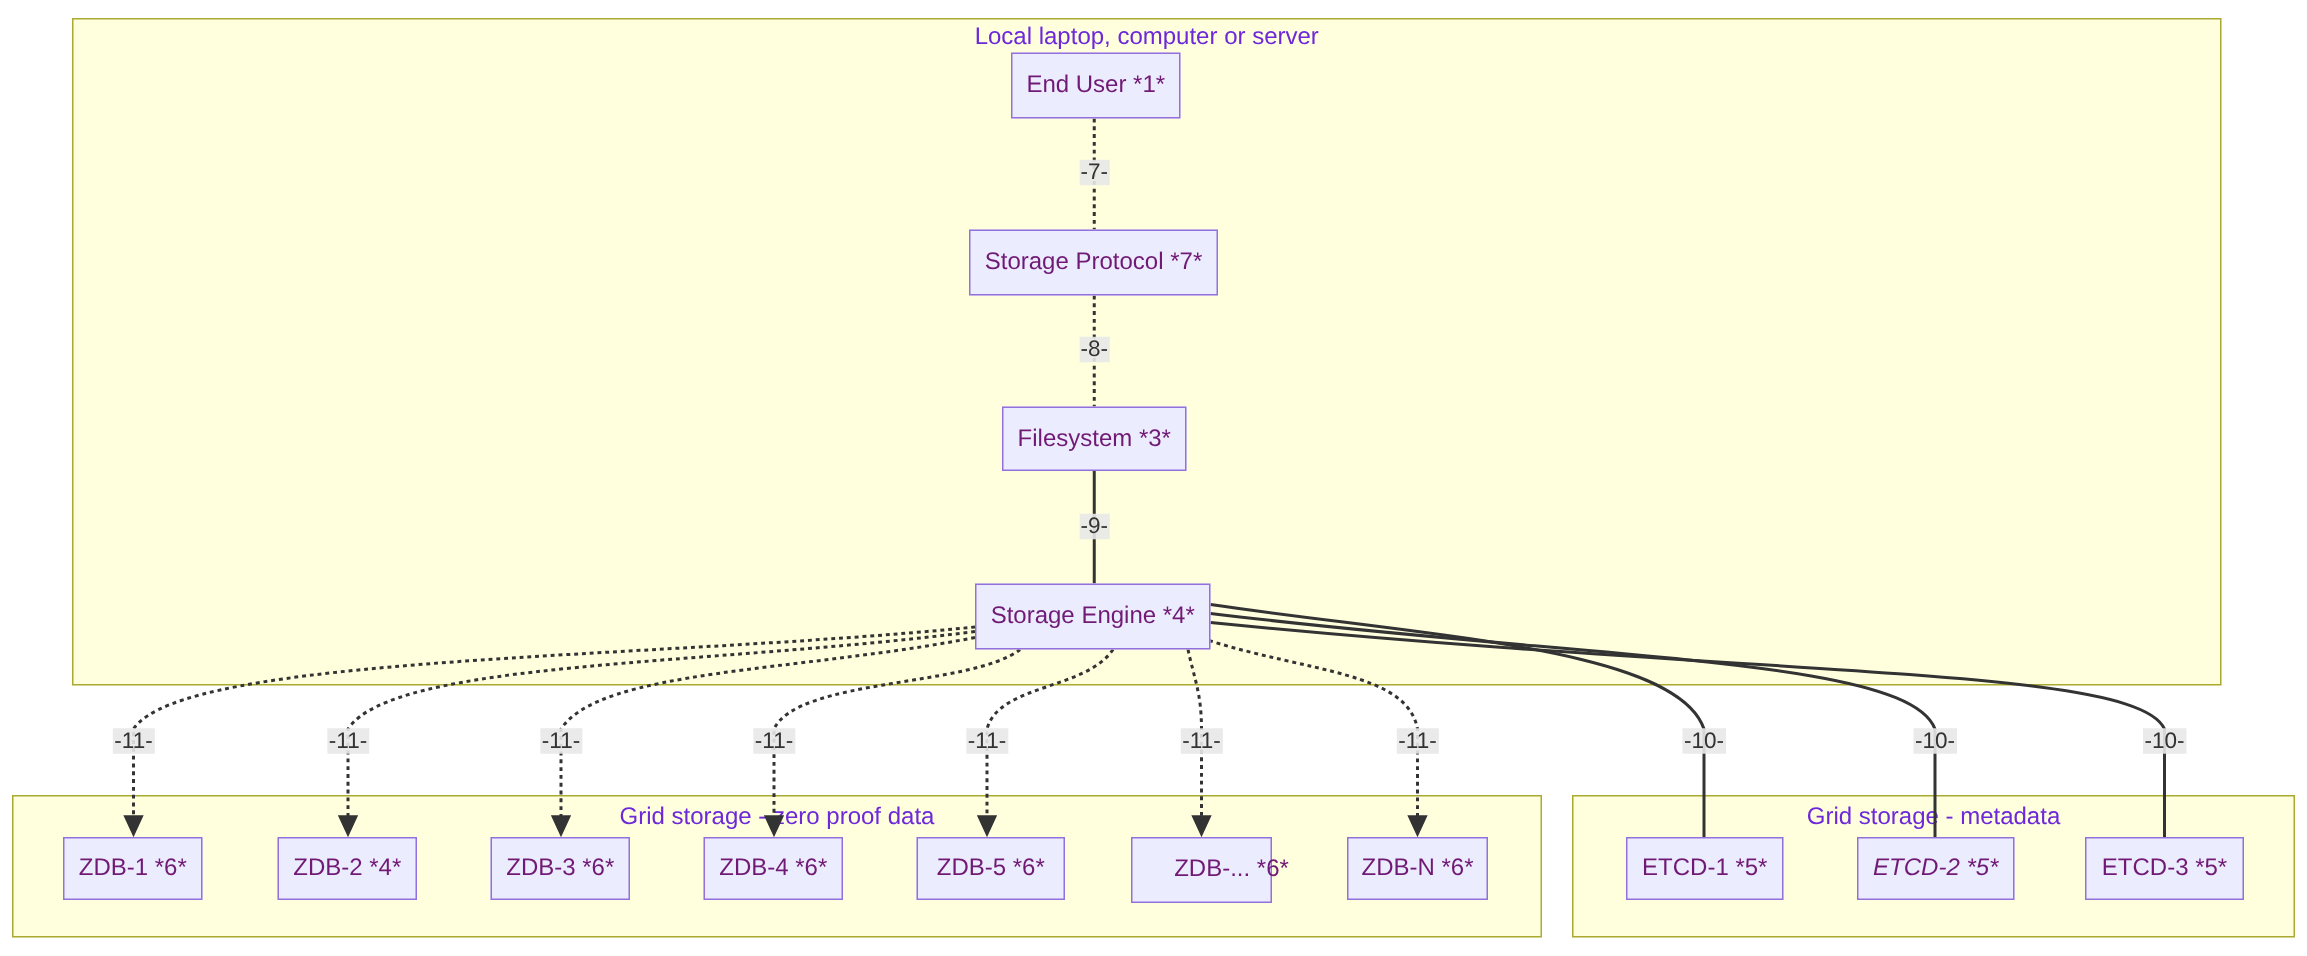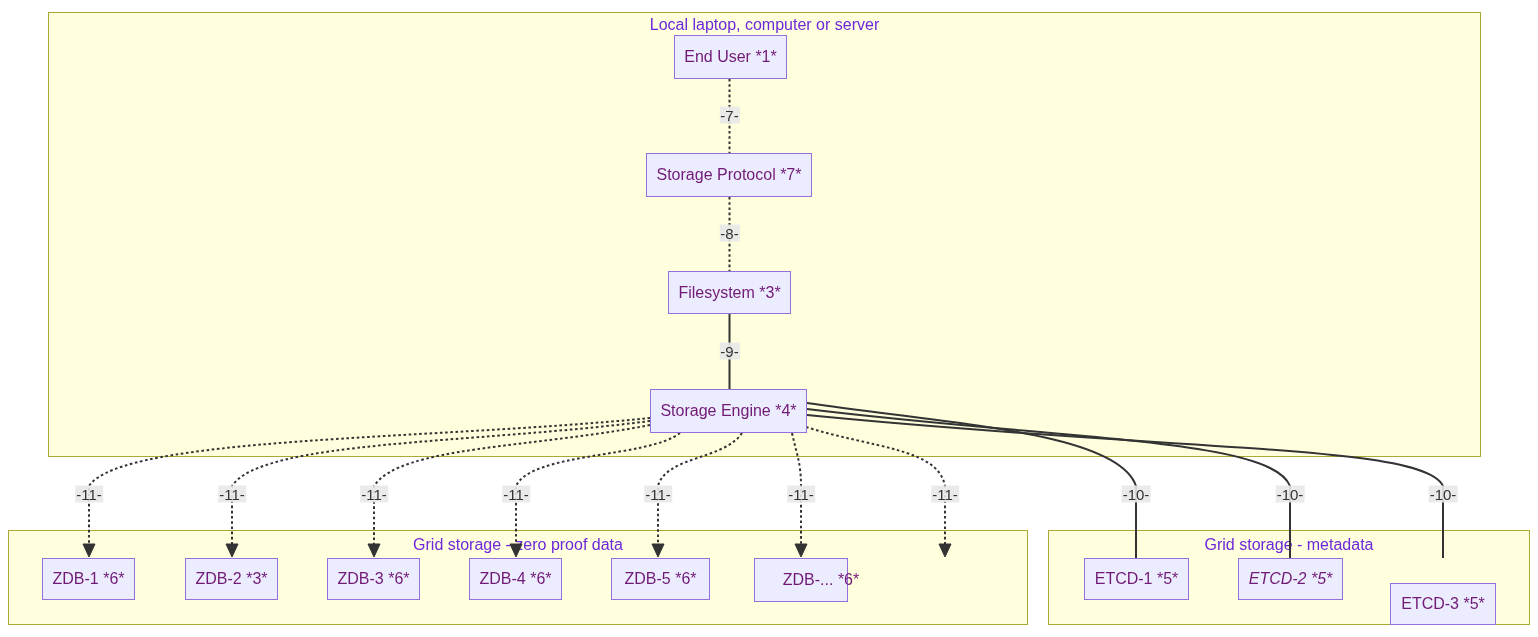--- a/index.html
+++ b/index.html
@@ -109,42 +109,45 @@
     <span>Filesystem *3*</span>
   </div>
   <div class="node" style="left:650px; top:389px; width:157px; height:44px;">
     <span>Storage Engine *4*</span>
   </div>
 
   <div class="node" style="left:42px; top:558px; width:93px; height:42px;">
     <span>ZDB-1 *6*</span>
   </div>
   <div class="node" style="left:185px; top:558px; width:93px; height:42px;">
-    <span>ZDB-2 *3*</span>
+    <span>ZDB-2 *4*</span>
   </div>
   <div class="node" style="left:327px; top:558px; width:93px; height:42px;">
     <span>ZDB-3 *6*</span>
   </div>
   <div class="node" style="left:469px; top:558px; width:93px; height:42px;">
     <span>ZDB-4 *6*</span>
   </div>
   <div class="node" style="left:611px; top:558px; width:99px; height:42px;">
     <span>ZDB-5 *6*</span>
   </div>
   <div class="node" style="left:754px; top:558px; width:94px; height:44px;padding-left:40px;">
     <span>ZDB-... *6*</span>
   </div>
+  <div class="node" style="left:898px; top:558px; width:94px; height:42px;">
+    <span>ZDB-N *6*</span>
+  </div>
 
   <div class="node" style="left:1084px; top:558px; width:105px; height:42px;">
     <span>ETCD-1 *5*</span>
   </div>
   <div class="node" style="left:1238px; top:558px; width:105px; height:42px;font-style:italic;">
     <span>ETCD-2 *5*</span>
   </div>
-  <div class="node" style="left:1390px; top:558px; width:106px; height:42px;margin-top:25px;">
+  <div class="node" style="left:1390px; top:558px; width:106px; height:42px;">
     <span>ETCD-3 *5*</span>
   </div>
 
   <span class="elabel" style="left:729.5px; top:115px;">-7-</span>
   <span class="elabel" style="left:729.5px; top:233px;">-8-</span>
   <span class="elabel" style="left:729.5px; top:351px;">-9-</span>
 
   <span class="elabel" style="left:89px; top:494px;">-11-</span>
   <span class="elabel" style="left:232px; top:494px;">-11-</span>
   <span class="elabel" style="left:374px; top:494px;">-11-</span>

